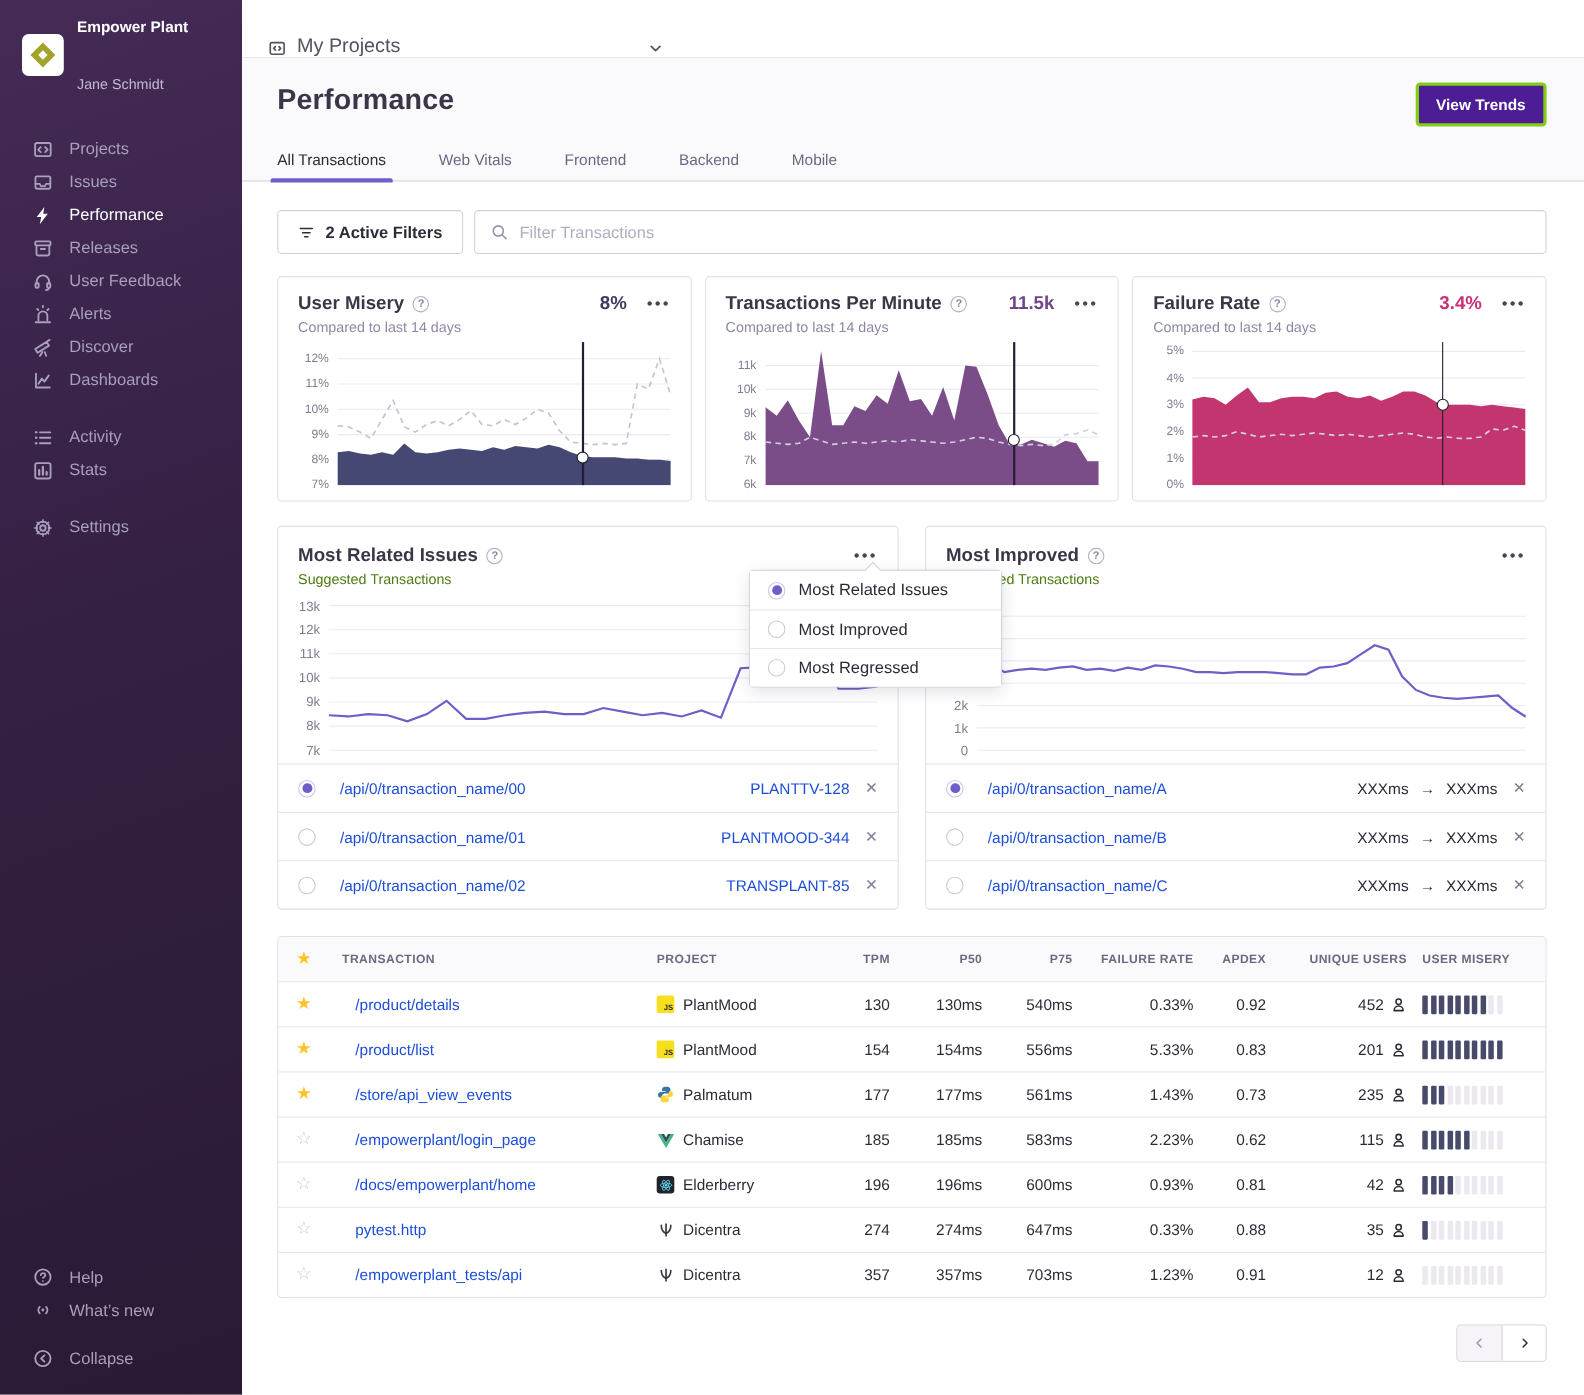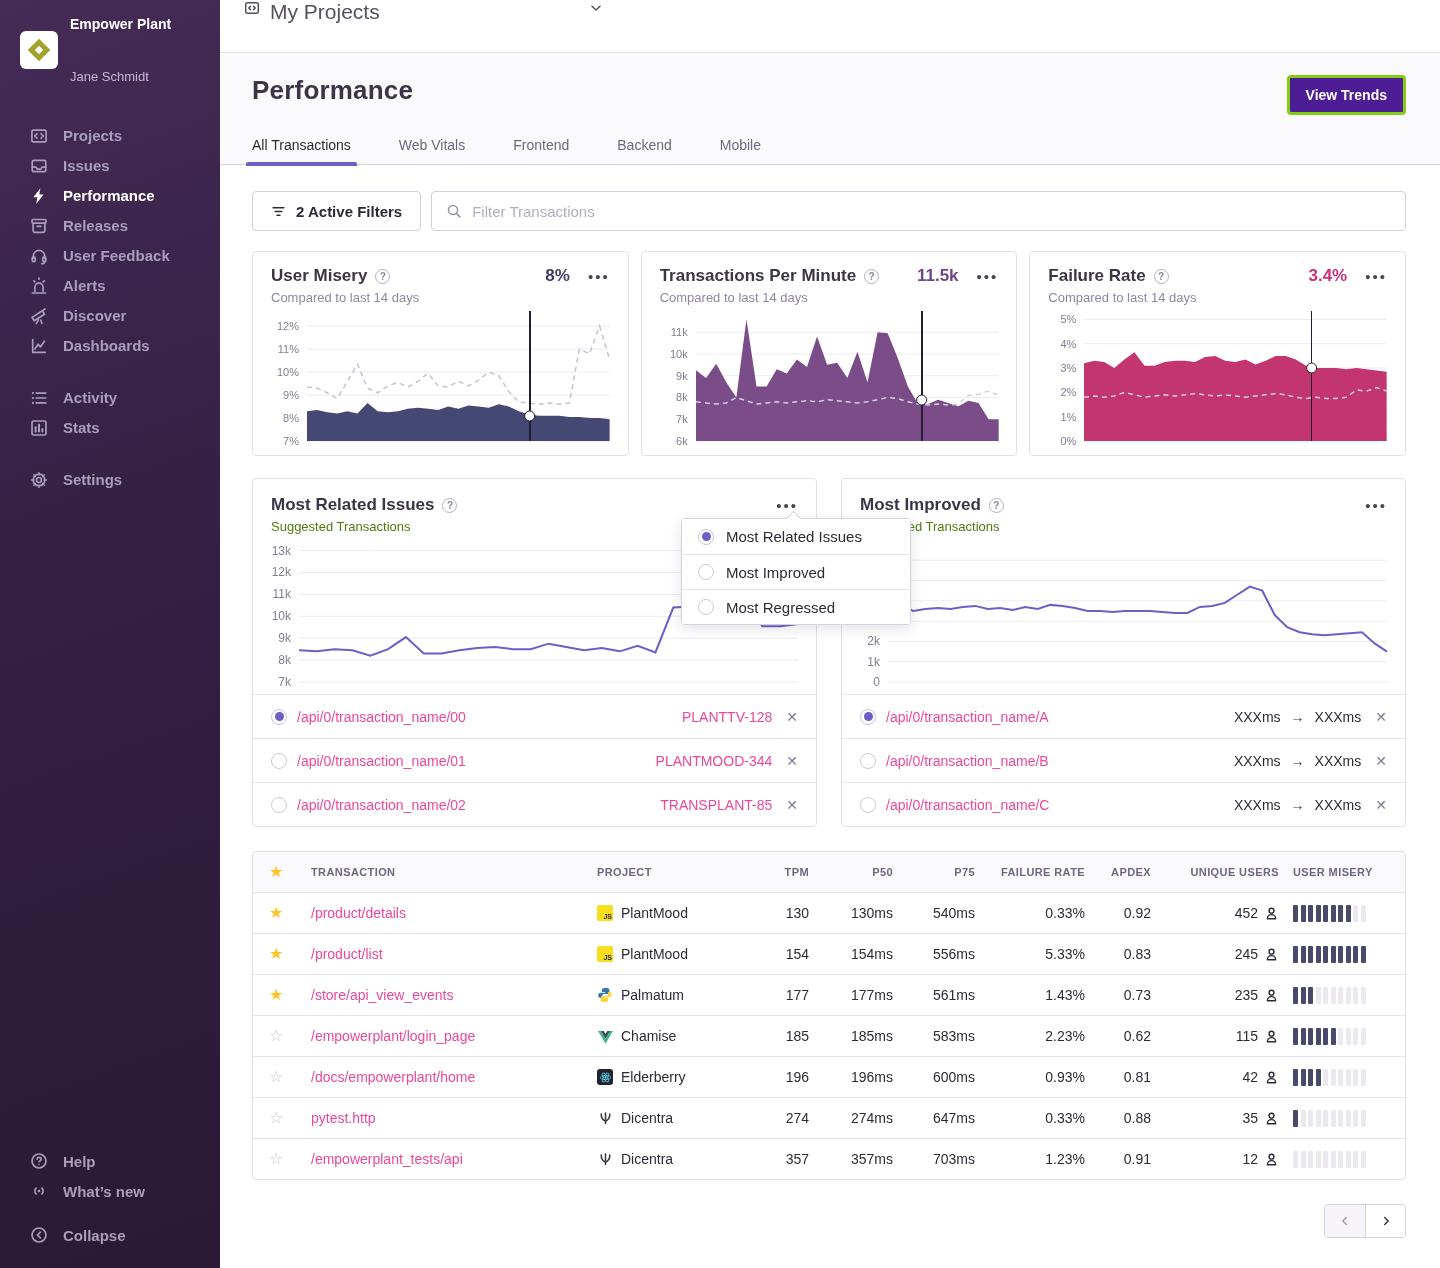--- a/index.html
+++ b/index.html
@@ -10,33 +10,33 @@
   
   .sidebar { width:220px; min-width:220px; height:100%; background:linear-gradient(160deg,#452b56 0%,#342043 45%,#2a1a35 100%); color:#a99ebc; display:flex; flex-direction:column; padding:16px 0 18px; }
   .org { display:flex; align-items:center; gap:12px; padding:0 20px; margin-bottom:36px; }
   .org-logo { width:38px; height:38px; background:#fff; border-radius:6px; display:flex; align-items:center; justify-content:center; }
   .diamond { width:16px; height:16px; background:#a2a32b; transform:rotate(45deg); position:relative; }
   .diamond::after { content:''; position:absolute; left:5px; top:5px; width:6px; height:6px; background:#fff; }
   .org-text { line-height:1.25; }
   .org-name { color:#fff; font-weight:bold; font-size:14px; }
   .org-user { color:#c3b8d2; font-size:13px;margin-top:35px; }
   .nav { display:flex; flex-direction:column; }
-  .nav-item { display:flex; align-items:center; gap:15px; padding:6px 0 6px 30px; font-size:15px; cursor:pointer;font-weight:bold; }
+  .nav-item { display:flex; align-items:center; gap:15px; padding:6px 0 6px 30px; font-size:15px; cursor:pointer; }
   .nav-item svg { width:18px; height:18px; flex:none; }
   .nav-item.active { color:#fff; }
   .nav-gap { height:22px; }
   .sidebar-spacer { flex:1; }
   .collapse-gap { height:14px; }
 
   
   .main { flex:1; display:flex; flex-direction:column; min-width:0; background:#fff; }
 
   
   .topbar { height:60px; display:flex; align-items:stretch; border-bottom:1px solid #e7e1ec; background:#fff; }
-  .tb-select { display:flex; align-items:flex-start; gap:10px; padding:0 24px; font-size:21px; color:#564f5e; cursor:pointer; }
+  .tb-select { display:flex; align-items:flex-end; gap:10px; padding:0 24px; font-size:18px; color:#564f5e; cursor:pointer; }
   .tb-select svg { width:16px; height:16px; stroke:#6f6682; }
   .tb-select .chev { margin-left:auto; }
   .tb-select:nth-child(1){ width:408px; }
   .tb-select:nth-child(2){ width:410px; border-left:1px solid #e7e1ec; }
   .tb-select:nth-child(3){ flex:1; border-left:1px solid #e7e1ec; }
 
   
   .pagehead { background:#faf9fb; padding:22px 34px 0 32px; border-bottom:1px solid #d8d2de; }
   .head-row { display:flex; align-items:flex-start; }
   .page-title { font-size:26px; font-weight:600; color:#3c3547; letter-spacing:.2px; }
@@ -80,21 +80,21 @@
   .panel { display:flex; flex-direction:column; }
   .panel-head { padding:16px 18px 0; display:flex; align-items:center; gap:8px; }
   .panel-title { font-size:17px; font-weight:600; color:#3c3547; }
   .panel-sub { padding:4px 18px 0; font-size:13px; color:#4d7c0f; }
   .panel .mini-chart { height:138px; flex:none; margin:10px 18px 12px 10px; }
   .panel .y-axis { font-size:12px; }
   .sel-row { display:flex; align-items:center; gap:10px; border-top:1px solid #e8e4ee; padding:0 18px; height:44px; font-size:14px; }
   .radio { width:16px; height:16px; border:1px solid #cfc7da; border-radius:50%; flex:none; display:inline-flex; align-items:center; justify-content:center; cursor:pointer; background:#fff; }
   .radio.sel { border-color:#c8c2ef; }
   .radio.sel::after { content:''; width:9px; height:9px; border-radius:50%; background:#6c5fc7; }
-  .link { color:#ec4899; }
+  .link { color:#1d4ed8;margin-left:12px; }
   .sel-spacer { flex:1; }
   .ms-val { color:#2f2936; }
   .arrow { color:#2f2936; font-size:14px; }
   .close-x { color:#847b91; font-size:14px; cursor:pointer; padding-left:4px; }
 
   
   .menu { position:absolute; z-index:10; top:40px; left:429px; width:230px; background:#fff; border:1px solid #d8d2de; border-radius:4px; box-shadow:0 4px 14px rgba(40,30,60,.13); }
   .menu::before { content:''; position:absolute; top:-6px; left:106px; width:10px; height:10px; background:#fff; border-left:1px solid #d8d2de; border-top:1px solid #d8d2de; transform:rotate(45deg); }
   .menu-item { display:flex; align-items:center; gap:12px; padding:0 16px; height:35px; font-size:15px; color:#2f2936; cursor:pointer; background:#fff; }
   .menu-item + .menu-item { border-top:1px solid #e8e4ee; }
@@ -580,21 +580,21 @@
         <span class="proj">
             <span class="picon js">JS</span>
             <span>PlantMood</span>
           </span>
         <span class="num">154</span>
         <span class="num">154ms</span>
         <span class="num">556ms</span>
         <span class="num">5.33%</span>
         <span class="num">0.83</span>
         <span class="users-cell">
-            <span>245</span>
+            <span>201</span>
             <svg class="icn" viewBox="0 0 16 16">
               <circle cx="8" cy="5" r="2.6"></circle>
               <path d="M3.6 13.6a4.4 4.4 0 0 1 8.8 0z"></path>
             </svg>
           </span>
         <span class="misery-cell">
             <span class="mbars">
               <span class="mbar on"></span>
               <span class="mbar on"></span>
               <span class="mbar on"></span>

